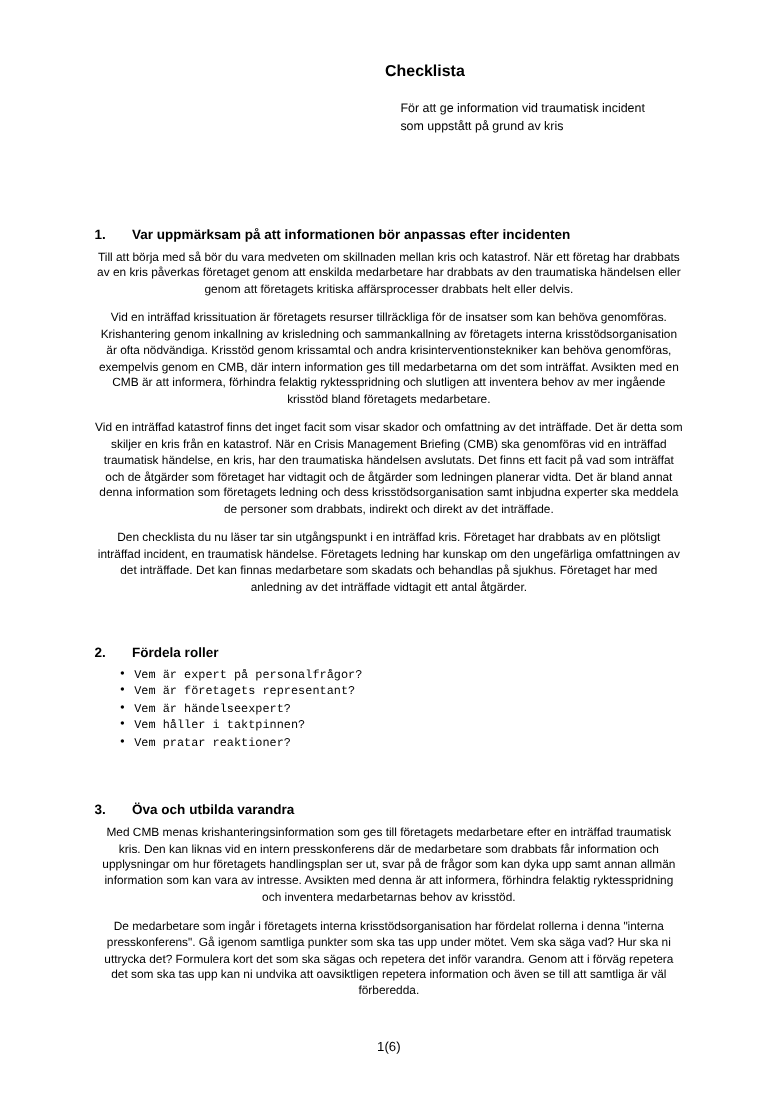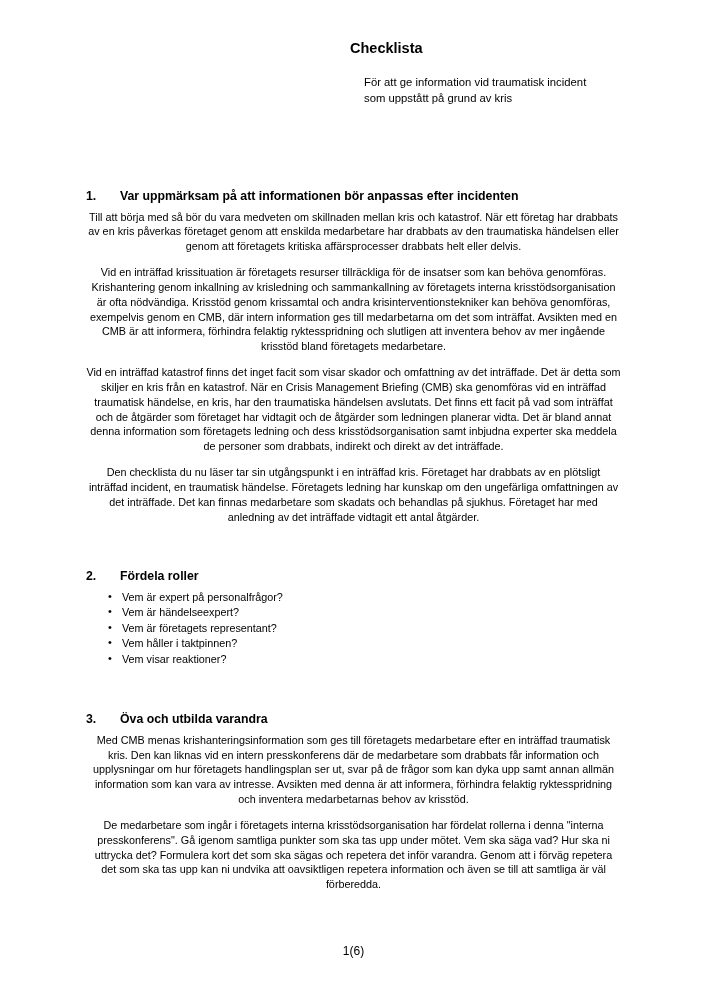--- a/index.html
+++ b/index.html
@@ -17,21 +17,21 @@
   }
   .page {
     position: relative;
     width: 707px;
     height: 1000px;
     box-sizing: border-box;
     padding: 0 86px 0 86px;
   }
   
   .doc-header {
-    padding-top: 38px;
+    padding-top: 55px;
     padding-left: 264px;
   }
   .doc-title {
     font-size: 14.5px;
     font-weight: bold;
     line-height: 1.5;
     margin: 0 0 1px 0;
   }
   .doc-subtitle {
     font-size: 11.3px;
@@ -65,20 +65,21 @@
     font-size: 10.8px;
     line-height: 1.375;
     margin: 0 0 11px 0;
     text-align: center;
   }
   p.para:last-child { margin-bottom: 0; }
   ul.bullets {
     margin: 0 0 0 0;
     padding-left: 22px;
     list-style: none;
+    font-family: Liberation Mono, monospace;
   }
   ul.bullets li {
     font-size: 10.8px;
     line-height: 1.45;
     position: relative;
     padding-left: 14px;
   }
   ul.bullets li:before {
     content: "\2022";
     position: absolute;
@@ -121,24 +122,24 @@
 
     <div class="block-space-lg"></div>
 
     <div class="sec">
       <div class="sec-head">
         <span class="sec-num">2.</span>
         <span class="sec-title">Fördela roller</span>
       </div>
       <ul class="bullets">
         <li>Vem är expert på personalfrågor?</li>
+        <li>Vem är företagets representant?</li>
         <li>Vem är händelseexpert?</li>
-        <li>Vem är företagets representant?</li>
         <li>Vem håller i taktpinnen?</li>
-        <li>Vem visar reaktioner?</li>
+        <li>Vem pratar reaktioner?</li>
       </ul>
     </div>
 
     <div class="block-space-lg"></div>
 
     <div class="sec">
       <div class="sec-head">
         <span class="sec-num">3.</span>
         <span class="sec-title">Öva och utbilda varandra</span>
       </div>

